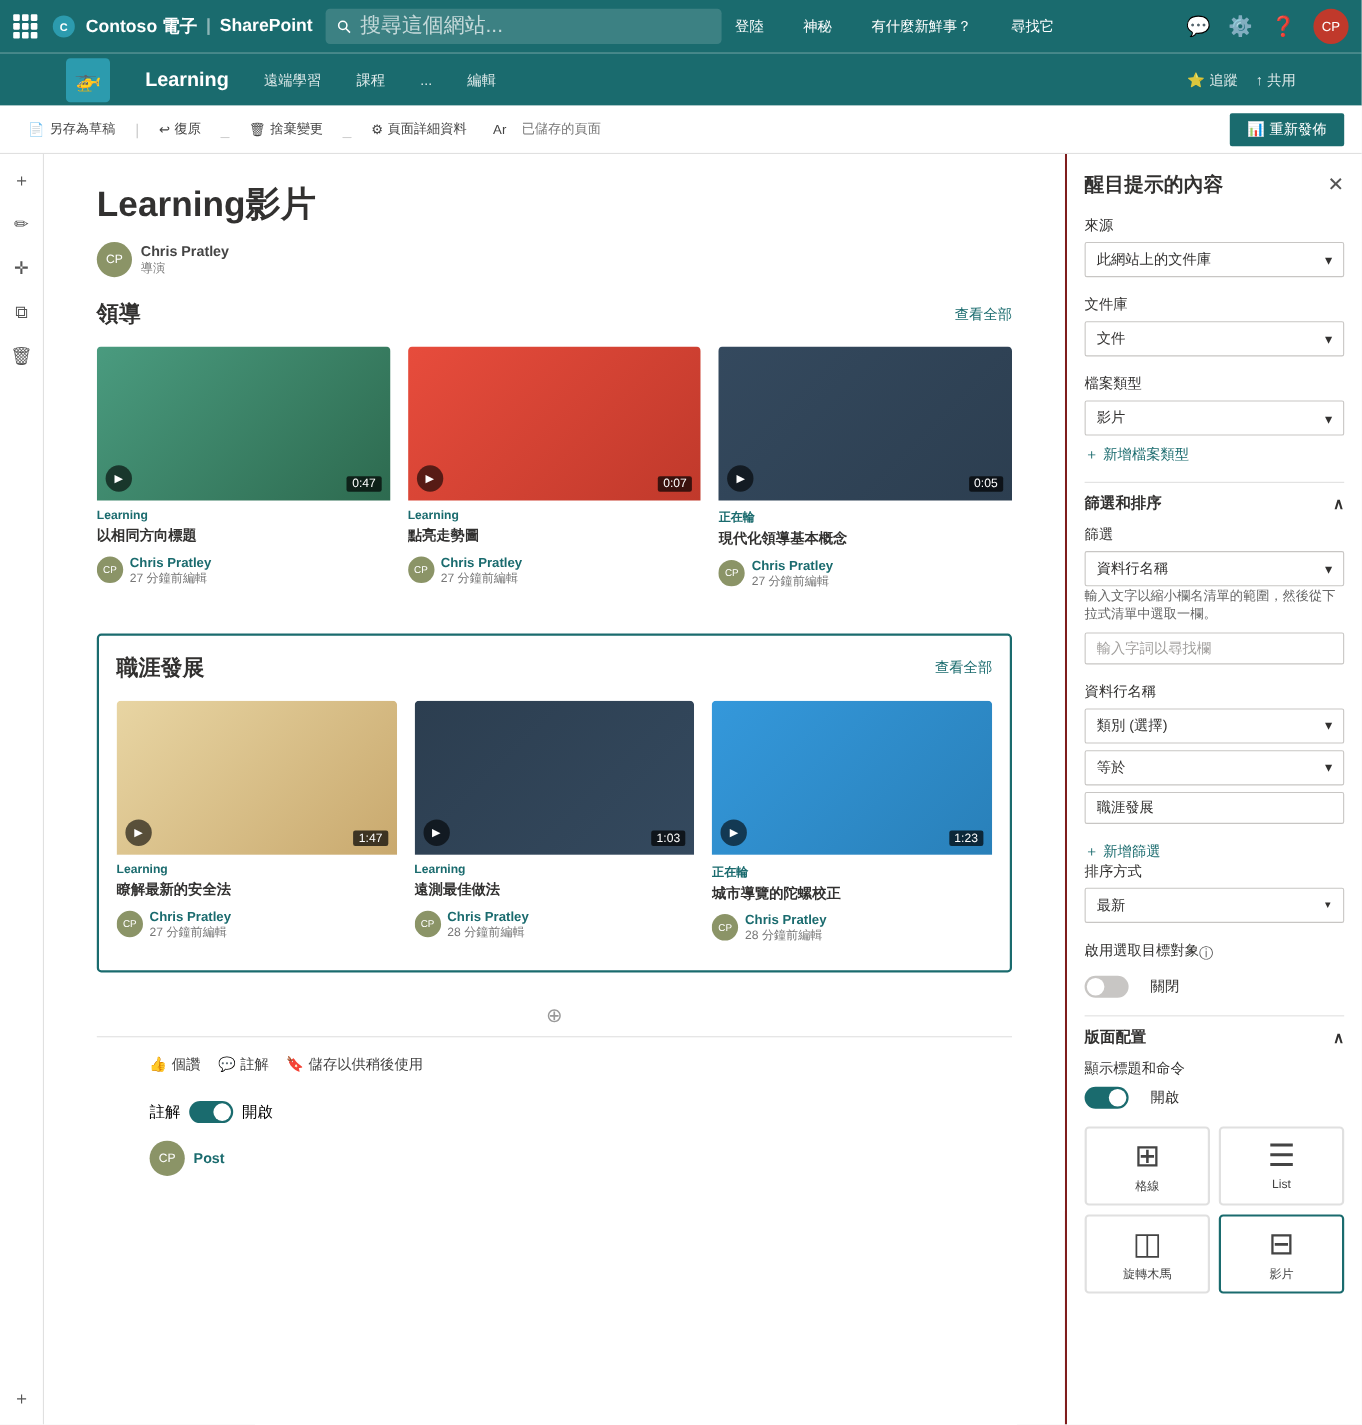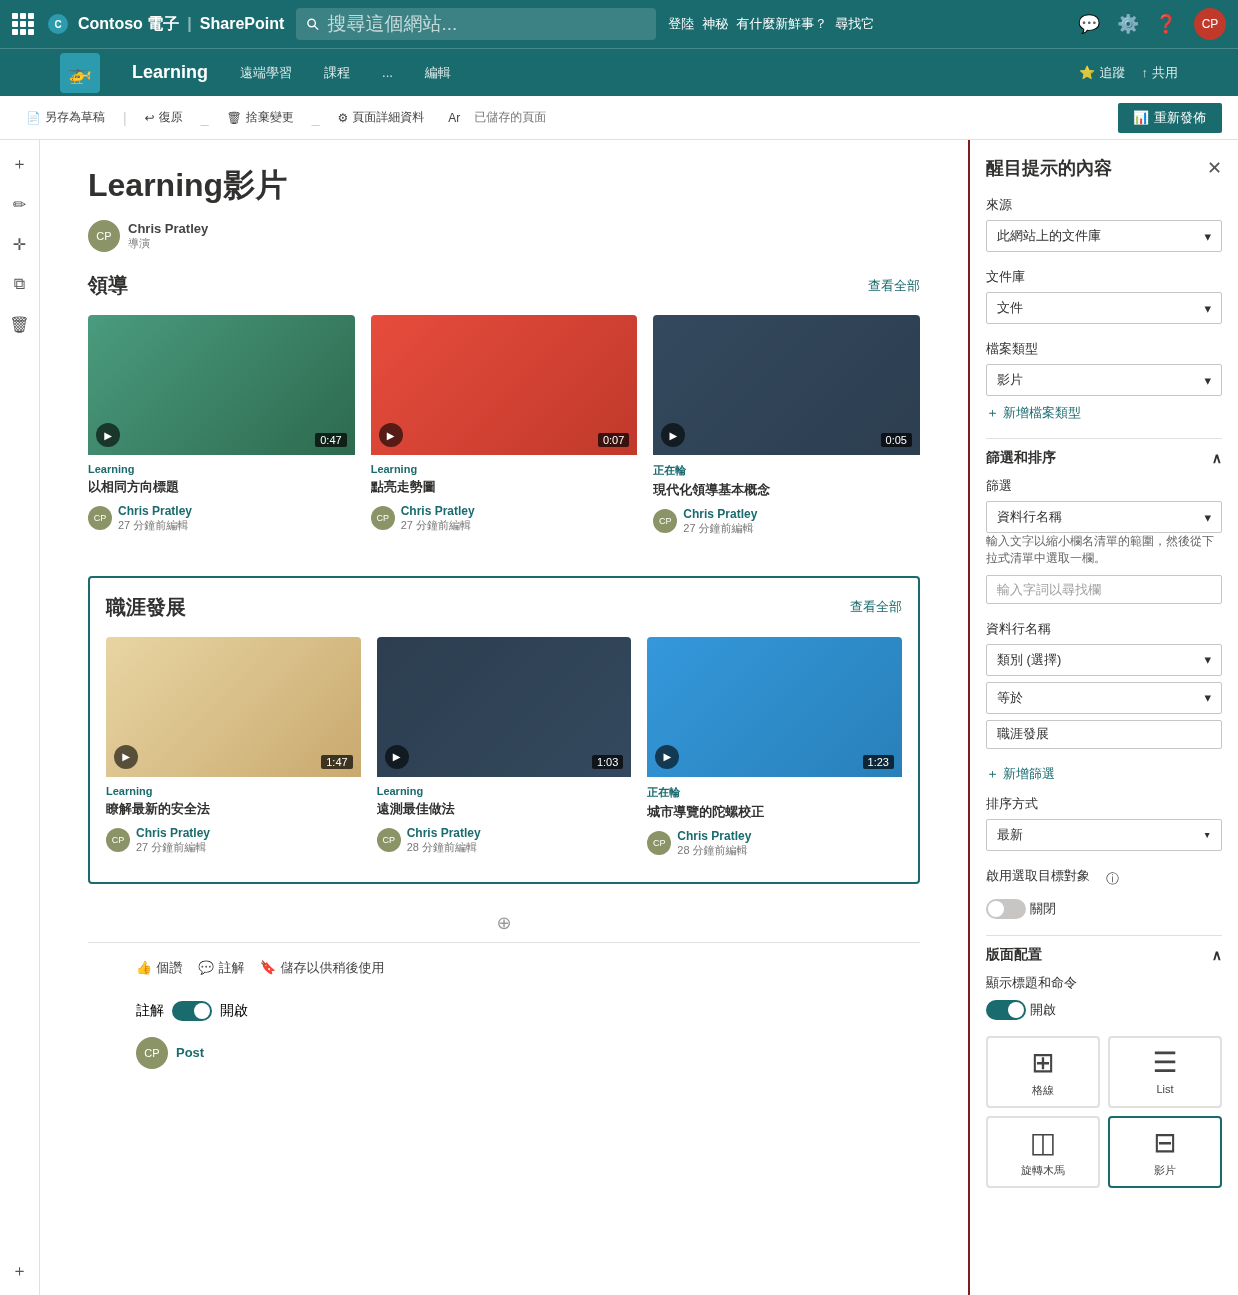--- a/index.html
+++ b/index.html
@@ -24,21 +24,21 @@
       padding: 0 10px; height: 32px; gap: 8px;
     }
     .top-nav-search input {
       background: transparent; border: none; outline: none;
       color: white; font-size: 19px; width: 100%;
     }
     .top-nav-search input::placeholder { color: rgba(255,255,255,0.7); }
     .top-nav-right { margin-left: auto; display: flex; align-items: center; gap: 16px; }
     .top-nav-right .icon-btn { color: white; cursor: pointer; font-size: 18px; background: none; border: none; }
     .avatar { width: 32px; height: 32px; border-radius: 50%; background: #c0392b; display: flex; align-items: center; justify-content: center; color: white; font-size: 12px; }
-    .nav-links { display: flex; align-items: center; gap: 8px; }
+    .nav-links { display: flex; align-items: center; gap: 36px; }
     .nav-links a { color: white; text-decoration: none; font-size: 13px; }
 
     
     .site-nav {
       background: #1a6b6e;
       display: flex; align-items: center;
       height: 48px; padding: 0 60px;
       gap: 32px;
       border-top: 1px solid rgba(255,255,255,0.2);
     }
@@ -167,21 +167,21 @@
     .add-link { display: flex; align-items: center; gap: 4px; color: #1a6b6e; font-size: 13px; cursor: pointer; margin-top: 8px; }
 
     .panel-accordion-header {
       display: flex; justify-content: space-between; align-items: center;
       padding: 10px 0; border-top: 1px solid #e0e0e0;
       cursor: pointer; font-size: 14px; font-weight: 600; color: #323130;
     }
 
     .filter-hint { font-size: 12px; color: #666; line-height: 1.4; margin-bottom: 8px; }
 
-    .toggle-row { display: flex; align-items: center; gap: 4px; margin-top: 8px; }
+    .toggle-row { display: flex; align-items: center; gap: 20px; margin-top: 8px; }
     .toggle {
       width: 40px; height: 20px; border-radius: 10px;
       position: relative; cursor: pointer;
     }
     .toggle.off { background: #c8c6c4; }
     .toggle.on { background: #1a6b6e; }
     .toggle::after {
       content: ''; position: absolute;
       width: 16px; height: 16px; border-radius: 50%; background: white;
       top: 2px; transition: left 0.2s;
@@ -557,30 +557,30 @@
         <span>▾</span>
       </div>
       <input class="panel-input" type="text" style="margin-top: 6px;" value="職涯發展">
     </div>
 
     <div class="add-link">
       <span>＋</span>
       <span>新增篩選</span>
     </div>
 
-    <div class="panel-section" style="margin-top:12px;font-family:Liberation Mono, monospace;">
+    <div class="panel-section" style="font-family:Liberation Mono, monospace;">
       <div class="panel-label">排序方式</div>
       <div class="panel-select">
         <span>最新</span>
         <span>▾</span>
       </div>
     </div>
 
     <div class="panel-section">
-      <div style="display:flex;align-items:center;gap:16px;">
+      <div style="display:flex;align-items:center;gap:0;">
         <div class="panel-label">啟用選取目標對象</div>
         <span style="color:#555;font-size:13px;">ⓘ</span>
       </div>
       <div class="toggle-row">
         <div class="toggle off"></div>
         <span class="toggle-label">關閉</span>
       </div>
     </div>
 
     <div class="panel-accordion-header">

